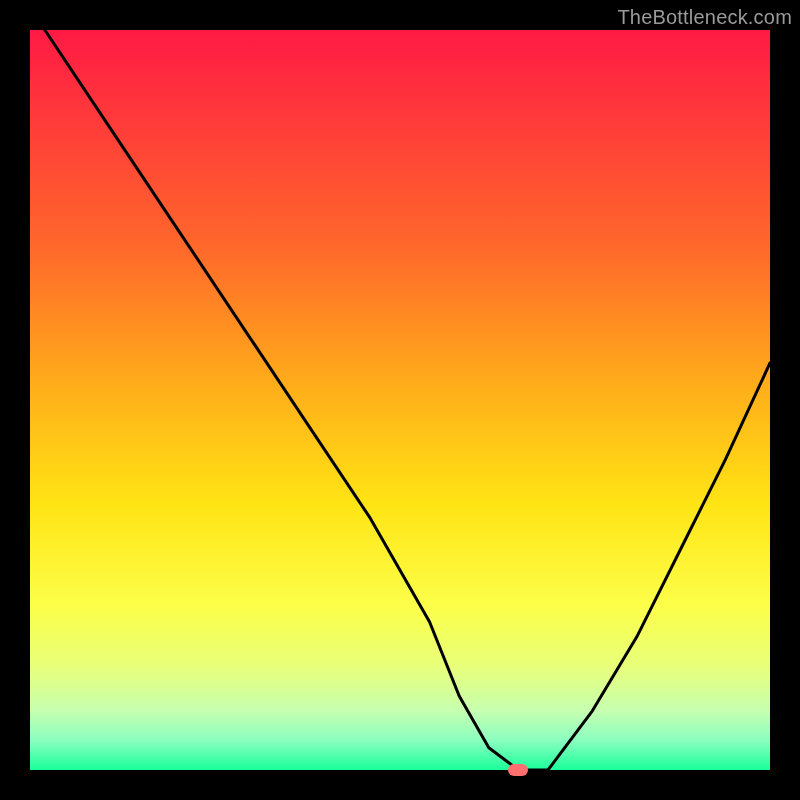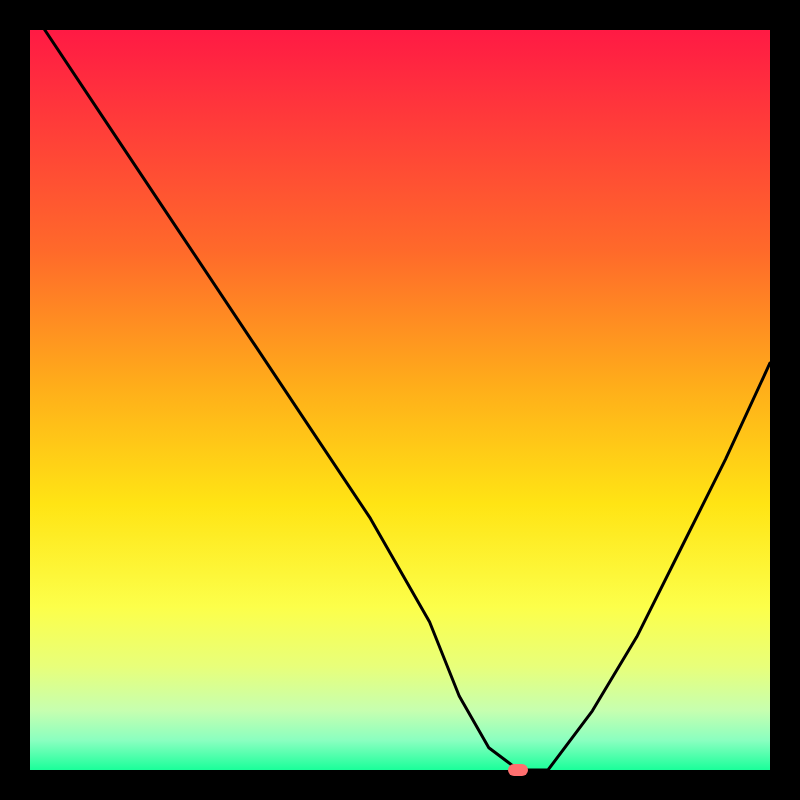--- a/index.html
+++ b/index.html
@@ -60,20 +60,21 @@
     height: 12px;
     border-radius: 6px;
     background: #ff6f6f;
     transform: translate(-50%, -50%);
   }
 </style>
 </head>
 <body>
 
 <div class="container">
+  <div class="watermark">TheBottleneck.com</div>
 
   <div class="plot-area">
 
     <svg class="curve" viewBox="0 0 740 740" preserveAspectRatio="none">
       <path id="curve-path" d="M14.8 0.0 L74.0 88.8 L148.0 199.8 L222.0 310.8 L281.2 399.6 L340.4 488.4 L399.6 592.0 L429.2 666.0 L458.8 717.8 L488.4 740.0 L518.0 740.0 L562.4 680.8 L606.8 606.8 L651.2 518.0 L695.6 429.2 L740.0 333.0" fill="none" stroke="#000" stroke-width="3" stroke-linejoin="round" stroke-linecap="round"></path>
     </svg>
 
     <div id="min-marker" class="marker" style="left: 488.4px; top: 740px; background: rgb(255, 111, 111);"></div>
   </div>
 </div>

